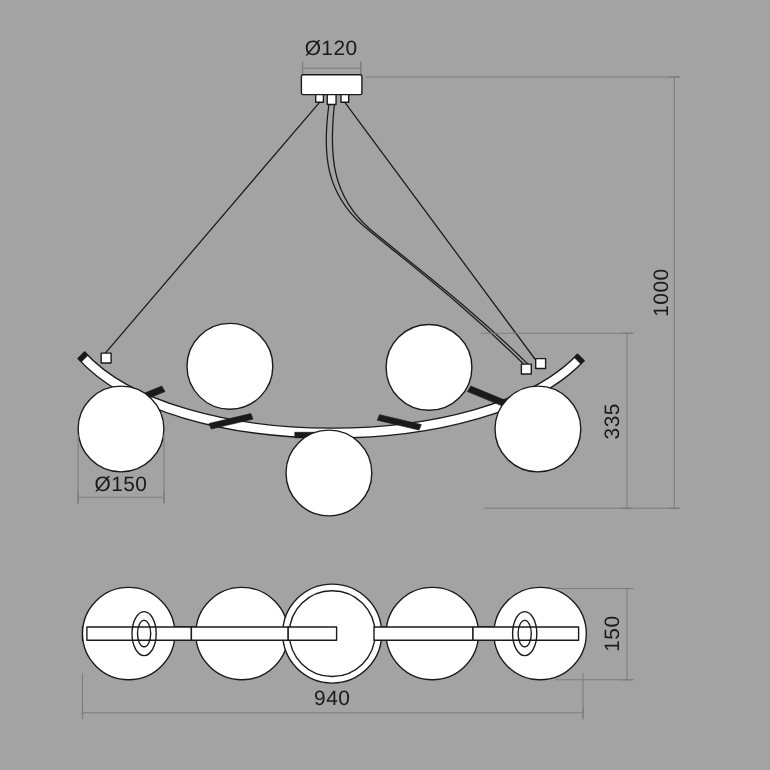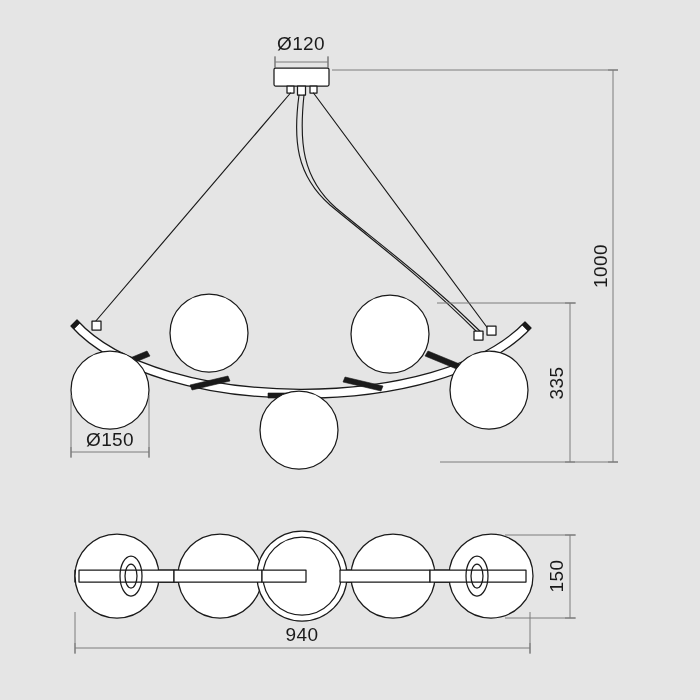--- a/index.html
+++ b/index.html
@@ -11,21 +11,21 @@
   body {
     width: 700px;
     height: 700px;
     overflow: hidden;
     font-family: "Liberation Sans", sans-serif;
   }
   #drawing-root {
     position: relative;
     width: 700px;
     height: 700px;
-    background: #e5e5e5;
+    background: #a3a3a3;
   }
   svg.tech-drawing {
     display: block;
     width: 700px;
     height: 700px;
   }
   .obj-line {
     fill: none;
     stroke: #1a1a1a;
     stroke-width: 1.25;

